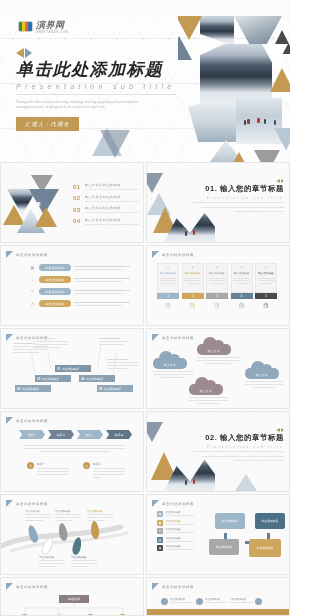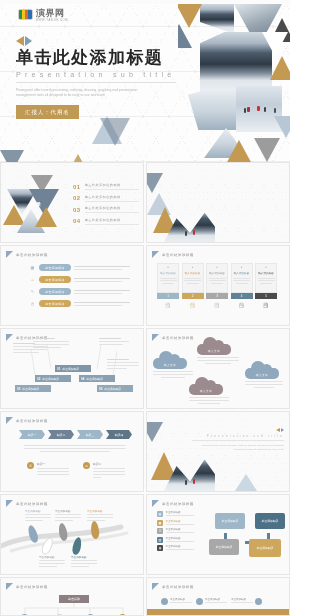--- a/index.html
+++ b/index.html
@@ -1,21 +1,21 @@
 <!DOCTYPE html>
 <html><head>
 <meta charset="utf-8">
 <style>
   html,body{margin:0;padding:0;background:#ffffff;}
   body{width:290px;height:616px;overflow:hidden;font-family:"Liberation Sans","DejaVu Sans",sans-serif;}
   .sheet{position:relative;width:290px;height:616px;background:#fbfbfb;}
 
   
   .slide{position:absolute;background:#fafafa;overflow:hidden;border:0.5px solid #e6e6e6;box-sizing:border-box;}
-  .hero{left:0;top:4px;width:290px;height:160px;background:#fdfdfd;border:none;}
+  .hero{left:0;top:16px;width:290px;height:160px;background:#fdfdfd;border:none;font-style:italic;}
   .s{width:144px;height:81px;}
   .col-l{left:0;}
   .col-r{left:146px;}
 
   
   .gridbg{position:absolute;inset:0;
     background-image:
       linear-gradient(60deg, transparent 49.6%, #ececec 49.6%, #ececec 50.2%, transparent 50.2%),
       linear-gradient(-60deg, transparent 49.6%, #ececec 49.6%, #ececec 50.2%, transparent 50.2%),
       linear-gradient(0deg, transparent 49.6%, #ececec 49.6%, #ececec 50.2%, transparent 50.2%);
@@ -211,20 +211,29 @@
 
   <div class="slide s col-r" style="top:162px;">
     <div class="gridbg sm"></div>
     <div class="tile t-steel clip-tri-d" style="position:absolute;left:-6px;top:10px;width:22px;height:20px;opacity:.8;"></div>
     <div class="tile t-lblue clip-tri-u" style="position:absolute;left:0px;top:30px;width:24px;height:22px;opacity:.8;"></div>
     <div class="tile t-gold clip-tri-u" style="position:absolute;left:6px;top:44px;width:24px;height:26px;"></div>
     <div class="ph photo-forest" style="left:16px;top:42px;width:52px;height:39px;clip-path:polygon(0 100%,26% 34%,52% 72%,80% 20%,100% 56%,100% 100%);position:absolute;"></div>
     <div class="hiker" style="left:38px;top:68px;background:#3b4652;"></div>
     <div class="hiker" style="left:46px;top:67px;background:#b33;"></div>
 
+    <div style="position:absolute;right:5px;top:16px;text-align:right;width:92px;">
+      <div style="display:flex;justify-content:flex-end;gap:1px;margin-bottom:1px;">
+        <div style="width:0;height:0;border-top:2.5px solid transparent;border-bottom:2.5px solid transparent;border-right:4px solid #c49a52;"></div>
+        <div style="width:0;height:0;border-top:2.5px solid transparent;border-bottom:2.5px solid transparent;border-left:3.5px solid #7f9db4;"></div>
+      </div>
+      <div class="sec-title">01. 输入您的章节标题</div>
+      <div class="sec-sub">Presentation sub title</div>
+      <div class="sec-desc">Powerpoint offers word processing, outlining, drawing, graphing and presentation management tools all designed to be easy to use</div>
+    </div>
   </div>
 
   <div class="slide s col-l" style="top:245px;">
     <div class="hdr">
       <div class="hdr-tri"></div>
       <div class="hdr-txt">单击此处添加标题</div>
     </div>
     <div style="position:absolute;left:28px;top:18px;width:112px;">
       <div style="display:flex;align-items:center;gap:3px;margin-bottom:5px;">
         <div class="circ-ic" style="color:#8fa8bd;">▦</div>
@@ -513,20 +522,21 @@
     <div class="ph photo-forest" style="left:16px;top:40px;width:52px;height:41px;clip-path:polygon(0 100%,26% 34%,52% 72%,80% 18%,100% 54%,100% 100%);position:absolute;"></div>
     <div class="hiker" style="left:38px;top:68px;background:#3b4652;"></div>
     <div class="hiker" style="left:46px;top:67px;background:#b33;"></div>
     <div class="tile t-lblue clip-tri-u" style="position:absolute;left:86px;top:62px;width:26px;height:20px;opacity:.7;"></div>
 
     <div style="position:absolute;right:5px;top:16px;text-align:right;width:92px;">
       <div style="display:flex;justify-content:flex-end;gap:1px;margin-bottom:1px;">
         <div style="width:0;height:0;border-top:2.5px solid transparent;border-bottom:2.5px solid transparent;border-right:4px solid #c49a52;"></div>
         <div style="width:0;height:0;border-top:2.5px solid transparent;border-bottom:2.5px solid transparent;border-left:3.5px solid #7f9db4;"></div>
       </div>
+      <div class="sec-title">02. 输入您的章节标题</div>
       <div class="sec-sub">Presentation sub title</div>
       <div class="sec-desc">Powerpoint offers word processing, outlining, drawing, graphing and presentation management tools all designed to be easy to use</div>
     </div>
   </div>
 
   <div class="slide s col-l" style="top:494px;">
     <div class="hdr">
       <div class="hdr-tri"></div>
       <div class="hdr-txt">单击此处添加标题</div>
     </div>

